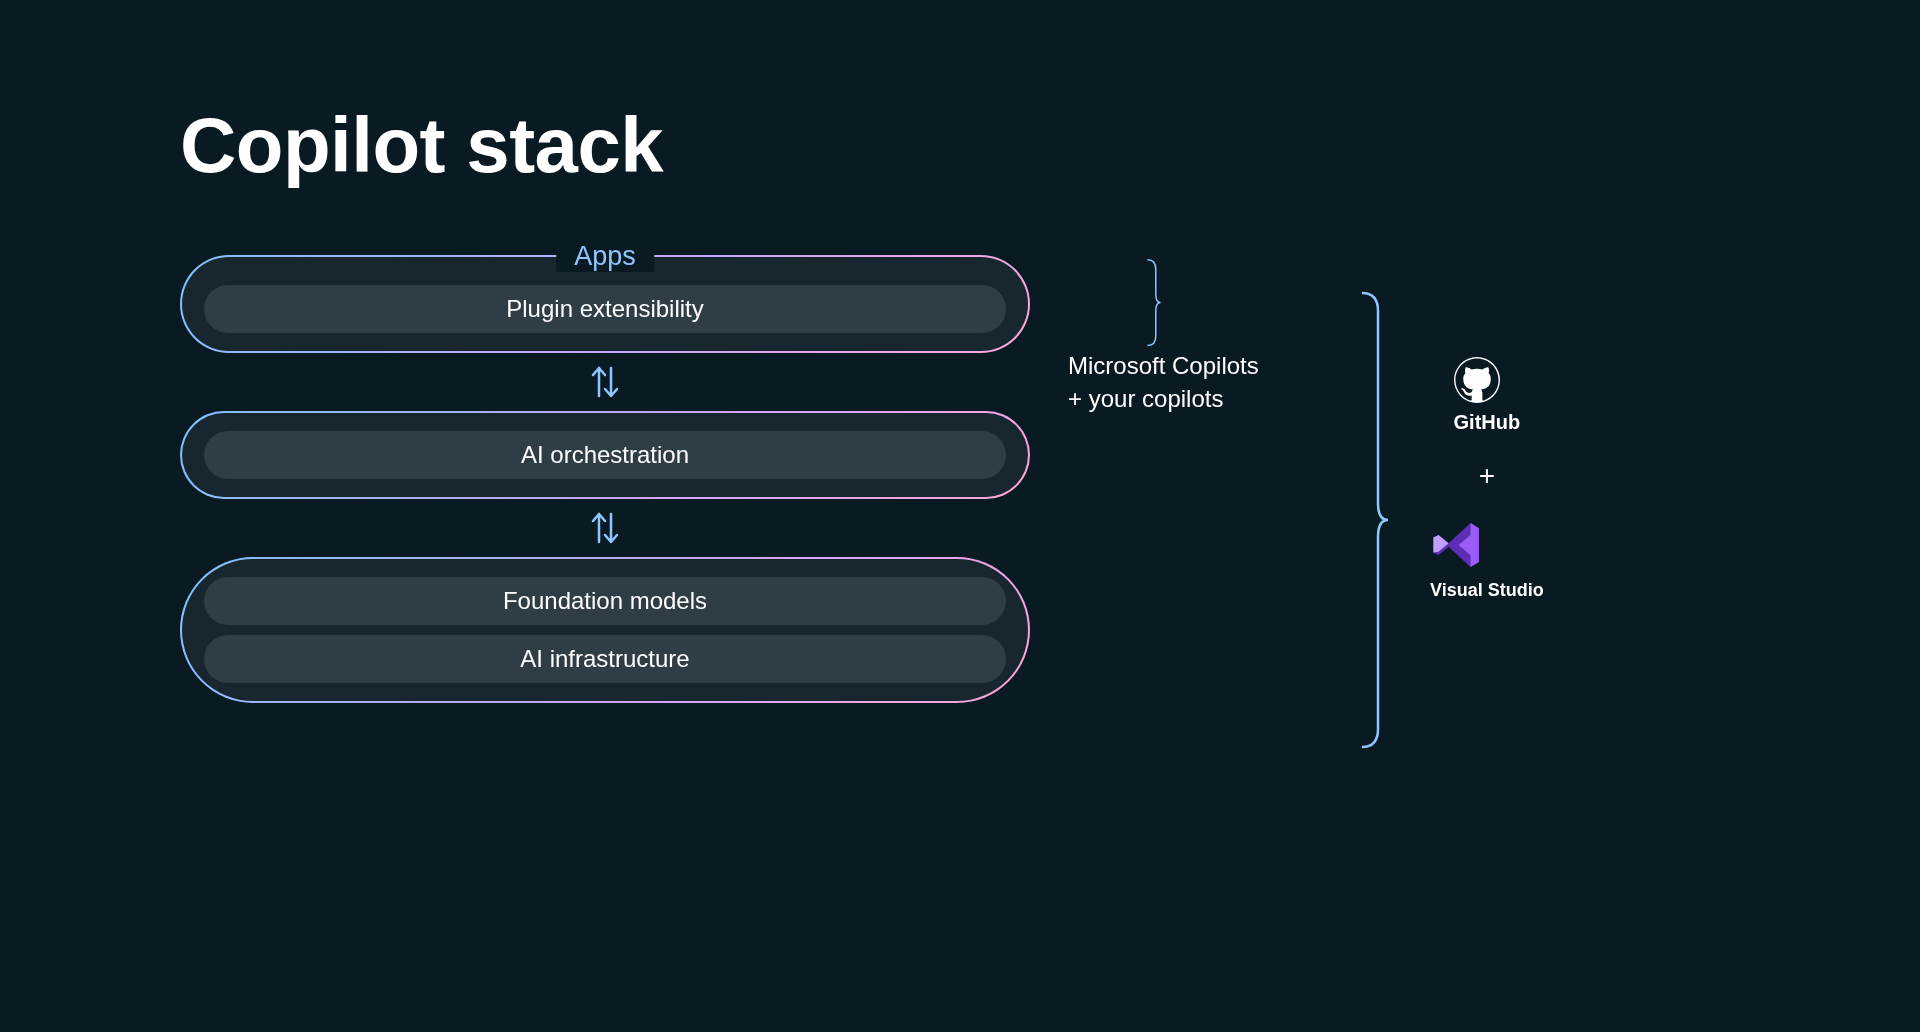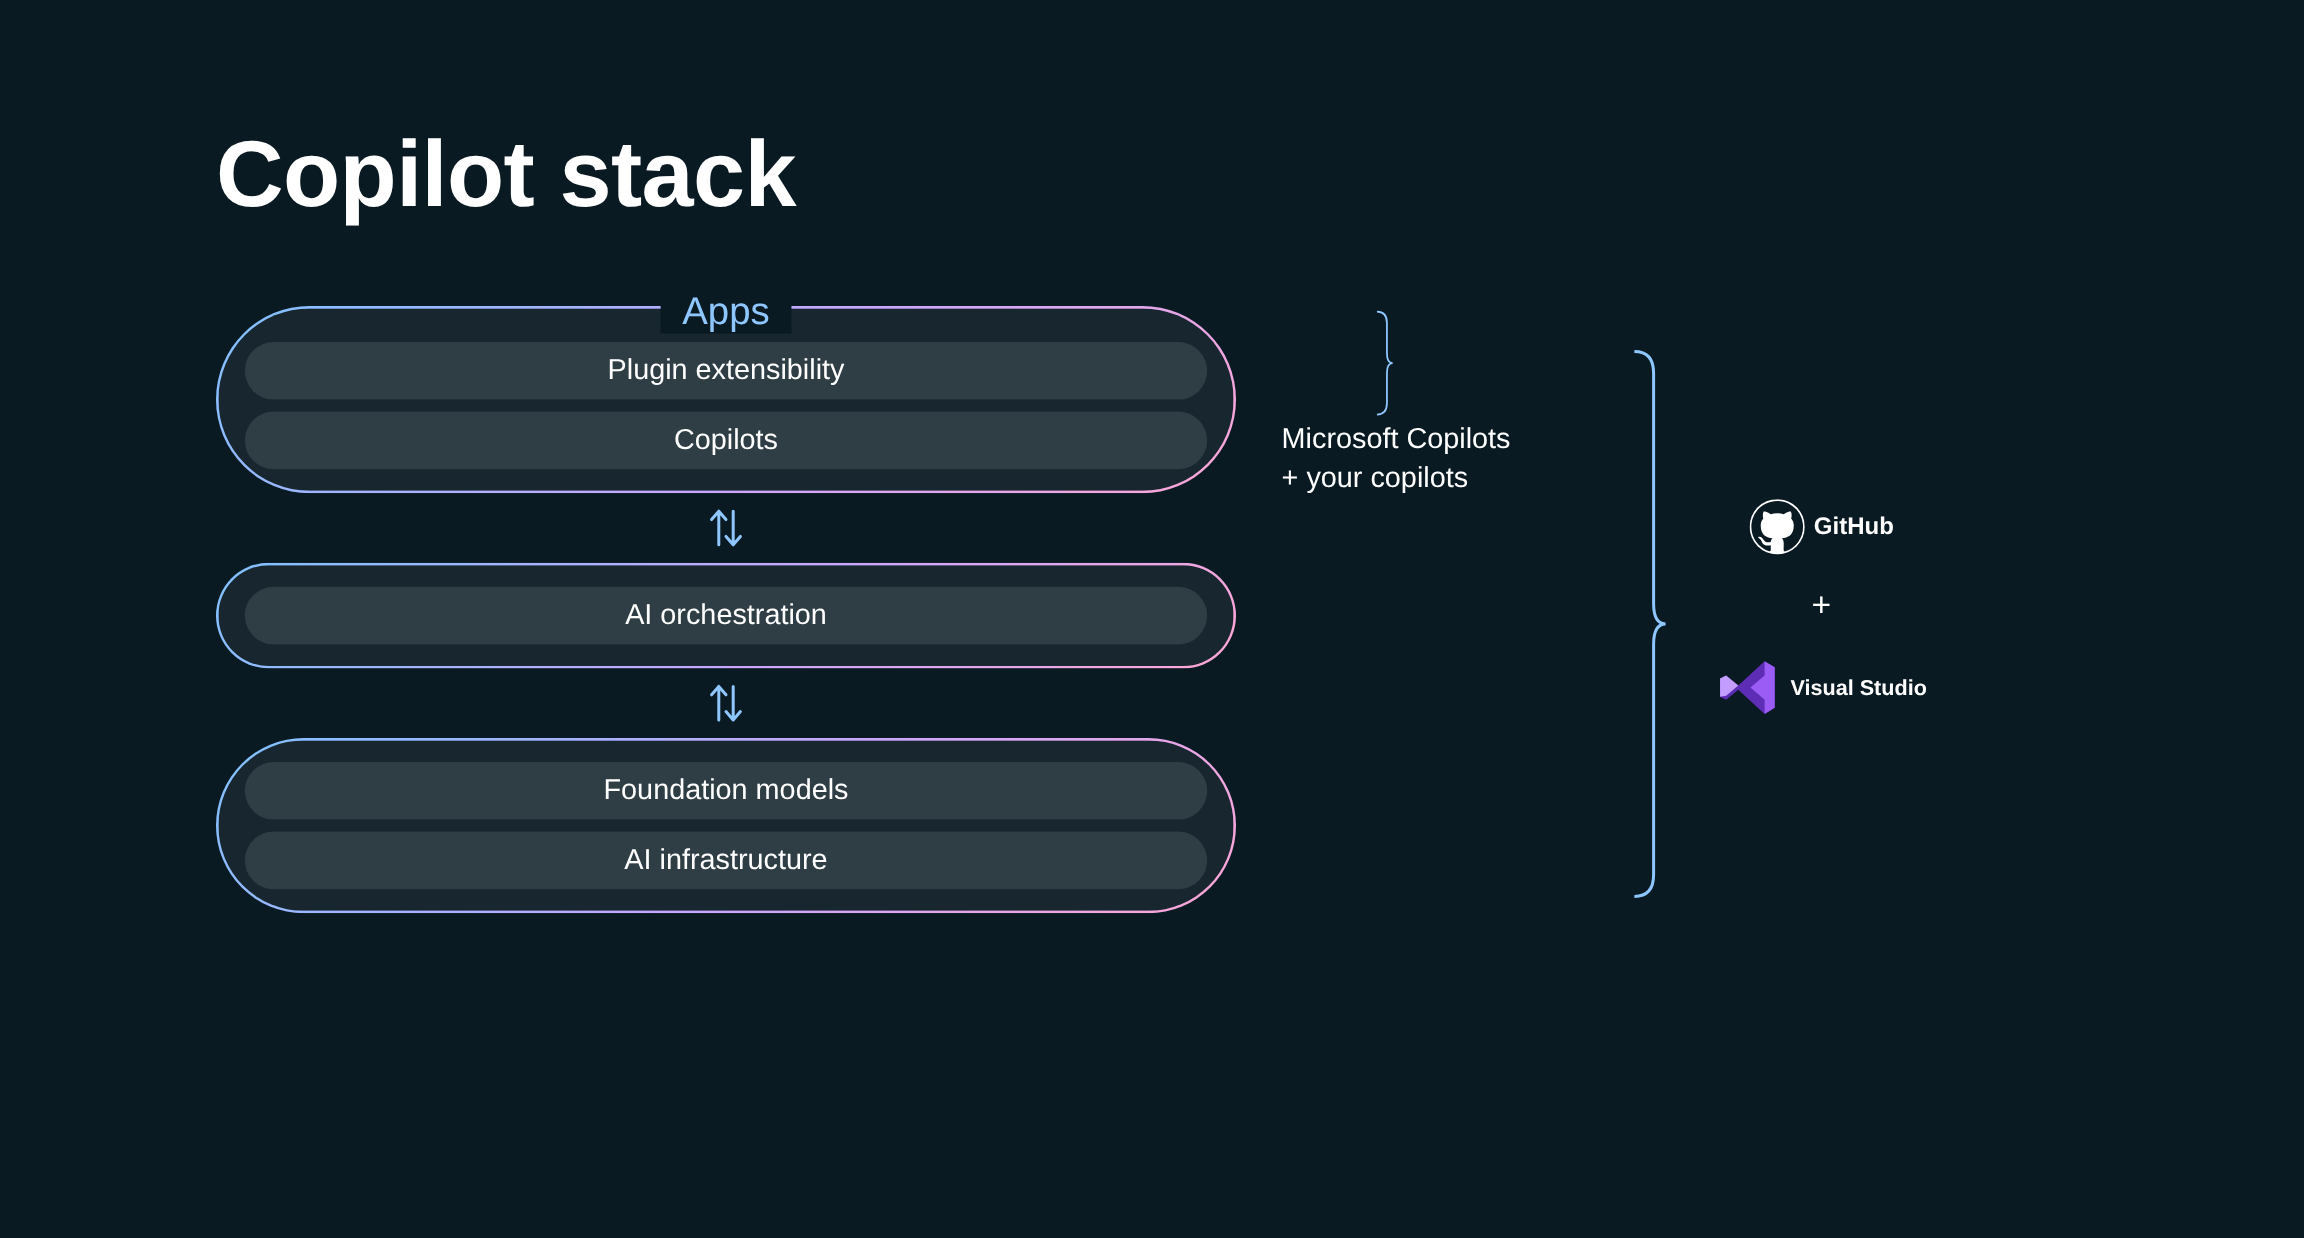--- a/index.html
+++ b/index.html
@@ -47,21 +47,21 @@
       linear-gradient(135deg, #7fc2ff 0%, #c9a6ff 55%, #ffa6d6 100%) border-box;
   }
   .block-titled { padding-top: 28px; }
   .block-label {
     position: absolute;
     top: -16px;
     left: 50%;
     transform: translateX(-50%);
     background: #0a1a23;
     padding: 0 18px;
-    font-size: 32px;
+    font-size: 27px;
     color: #8ec7ff;
     font-weight: 500;
   }
   .pill {
     background: #2f3d45;
     border-radius: 999px;
     height: 48px;
     display: flex;
     align-items: center;
     justify-content: center;
@@ -115,21 +115,21 @@
     left: 150px;
     top: 50%;
     transform: translateY(-50%);
     display: flex;
     flex-direction: column;
     align-items: center;
     gap: 26px;
   }
   .tool-item {
     display: flex;
-    align-items: center;
+    flex-direction: column;
     gap: 8px;
   }
   .tool-label {
     font-size: 20px;
     font-weight: 600;
     color: #fff;
   }
   .vs-label {
     font-size: 18px;
     font-weight: 700;
@@ -146,21 +146,20 @@
 <div class="slide">
   <h1 class="title">Copilot stack</h1>
 
   <div class="content-row">
 
     <div class="stack-col">
 
       <div class="block block-titled">
         <div class="block-label">Apps</div>
         <div class="pill">Plugin extensibility</div>
-        <div class="pill">Copilots</div>
       </div>
 
       <div class="arrow-gap">
         <svg viewBox="0 0 40 40">
           <g stroke="#8ec7ff" stroke-width="2.5" fill="none" stroke-linecap="round" stroke-linejoin="round">
             <path d="M14 34 V6 M14 6 l-6 7 M14 6 l6 7"></path>
             <path d="M26 6 V34 M26 34 l-6 -7 M26 34 l6 -7"></path>
           </g>
         </svg>
       </div>

